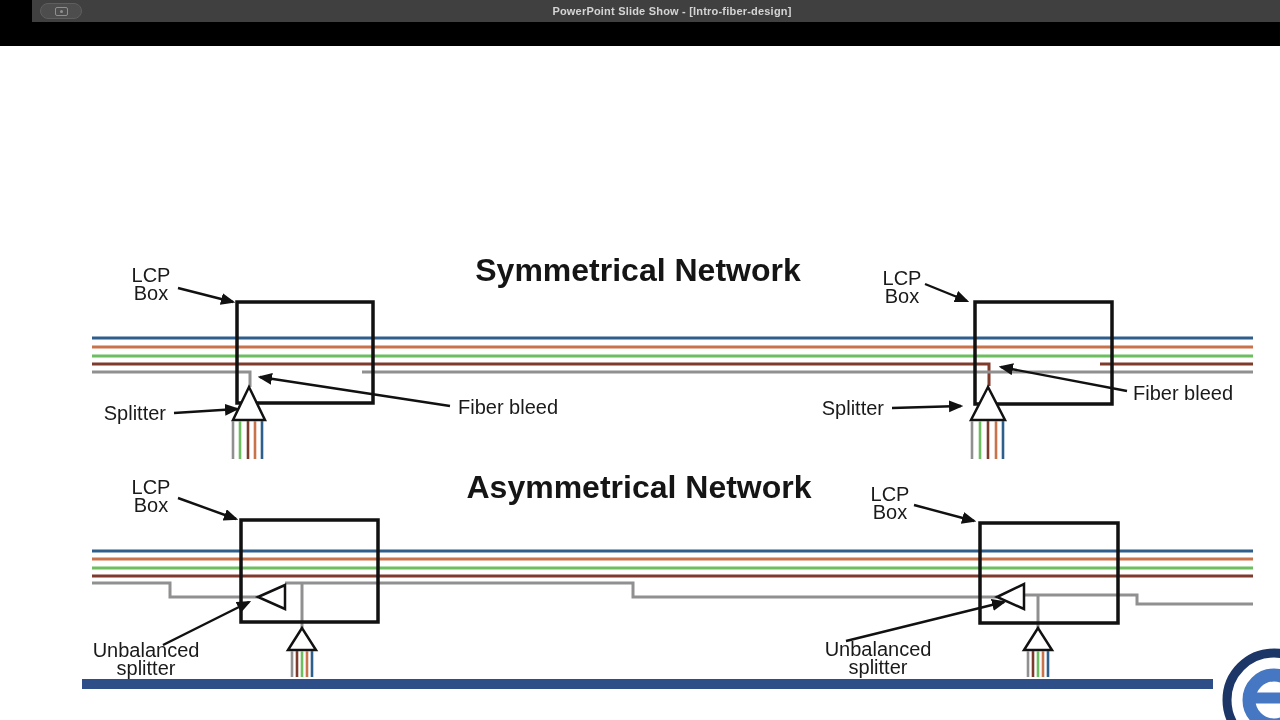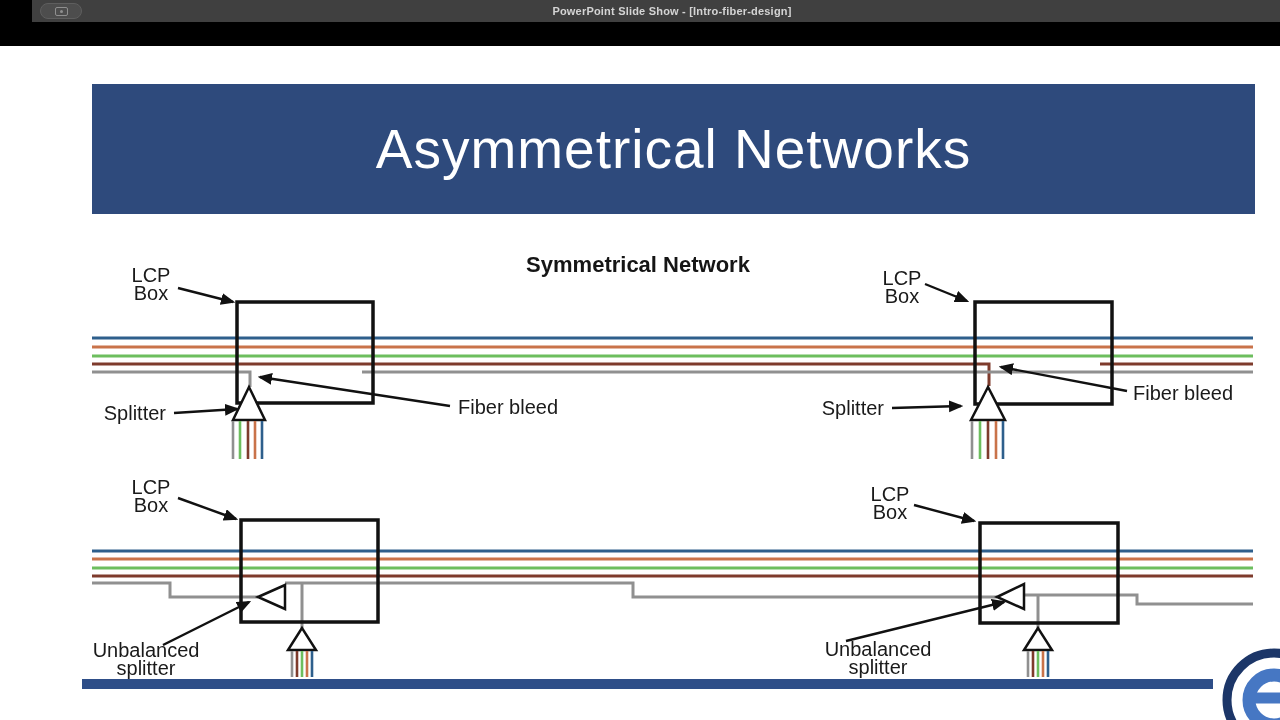--- a/index.html
+++ b/index.html
@@ -19,21 +19,21 @@
                       border-radius:50%; background:#8f8f8f; }
   .black-band { position:absolute; left:0; top:22px; width:1280px; height:24px; background:#000; }
 
   
   .slide { position:absolute; left:0; top:46px; width:1280px; height:674px; background:#fff; }
 
   .banner { position:absolute; left:92px; top:38px; width:1163px; height:130px;
             background:var(--banner-blue); display:flex; align-items:center; justify-content:center; }
   .banner-title { color:#fff; font-size:55px; font-weight:400; letter-spacing:1px; }
 
-  .heading { position:absolute; transform:translateX(-50%); font-size:22px; font-weight:bold;
+  .heading { position:absolute; transform:translateX(-50%); font-size:32px; font-weight:bold;
              color:#151515; white-space:nowrap; }
   .lbl { position:absolute; font-size:20px; color:#1a1a1a; line-height:18px; white-space:nowrap; }
   .lbl.center { transform:translateX(-50%); text-align:center; }
   .lbl.right  { text-align:right; }
   .lbl span { display:block; }
 
   svg.diagram { position:absolute; left:0; top:0; width:1280px; height:674px; }
   .f-blue   { stroke:var(--fiber-blue); }
   .f-orange { stroke:var(--fiber-orange); }
   .f-green  { stroke:var(--fiber-green); }
@@ -56,25 +56,23 @@
   <div class="titlebar">
     <div class="pill-btn">
       <div class="pill-icon"></div>
     </div>
     <div class="titlebar-text">PowerPoint Slide Show - [Intro-fiber-design]</div>
   </div>
   <div class="black-band"></div>
 
   <div class="slide">
 
-    <div class="banner">
-      <div class="banner-title">Asymmetrical Networks</div>
-    </div>
 
     <div class="heading" style="left:638px; top:206px">Symmetrical Network</div>
+    <div class="heading" style="left:639px; top:423px">Asymmetrical Network</div>
 
     <svg class="diagram" viewBox="0 0 1280 674">
       <defs>
         <marker id="ah" markerWidth="6" markerHeight="6" refX="5" refY="2.5" orient="auto">
           <path d="M0,0 L6,2.5 L0,5 Z" fill="#111"></path>
         </marker>
       </defs>
 
       <g>
         <path class="fiber f-blue" d="M92 292 H1253"></path>

